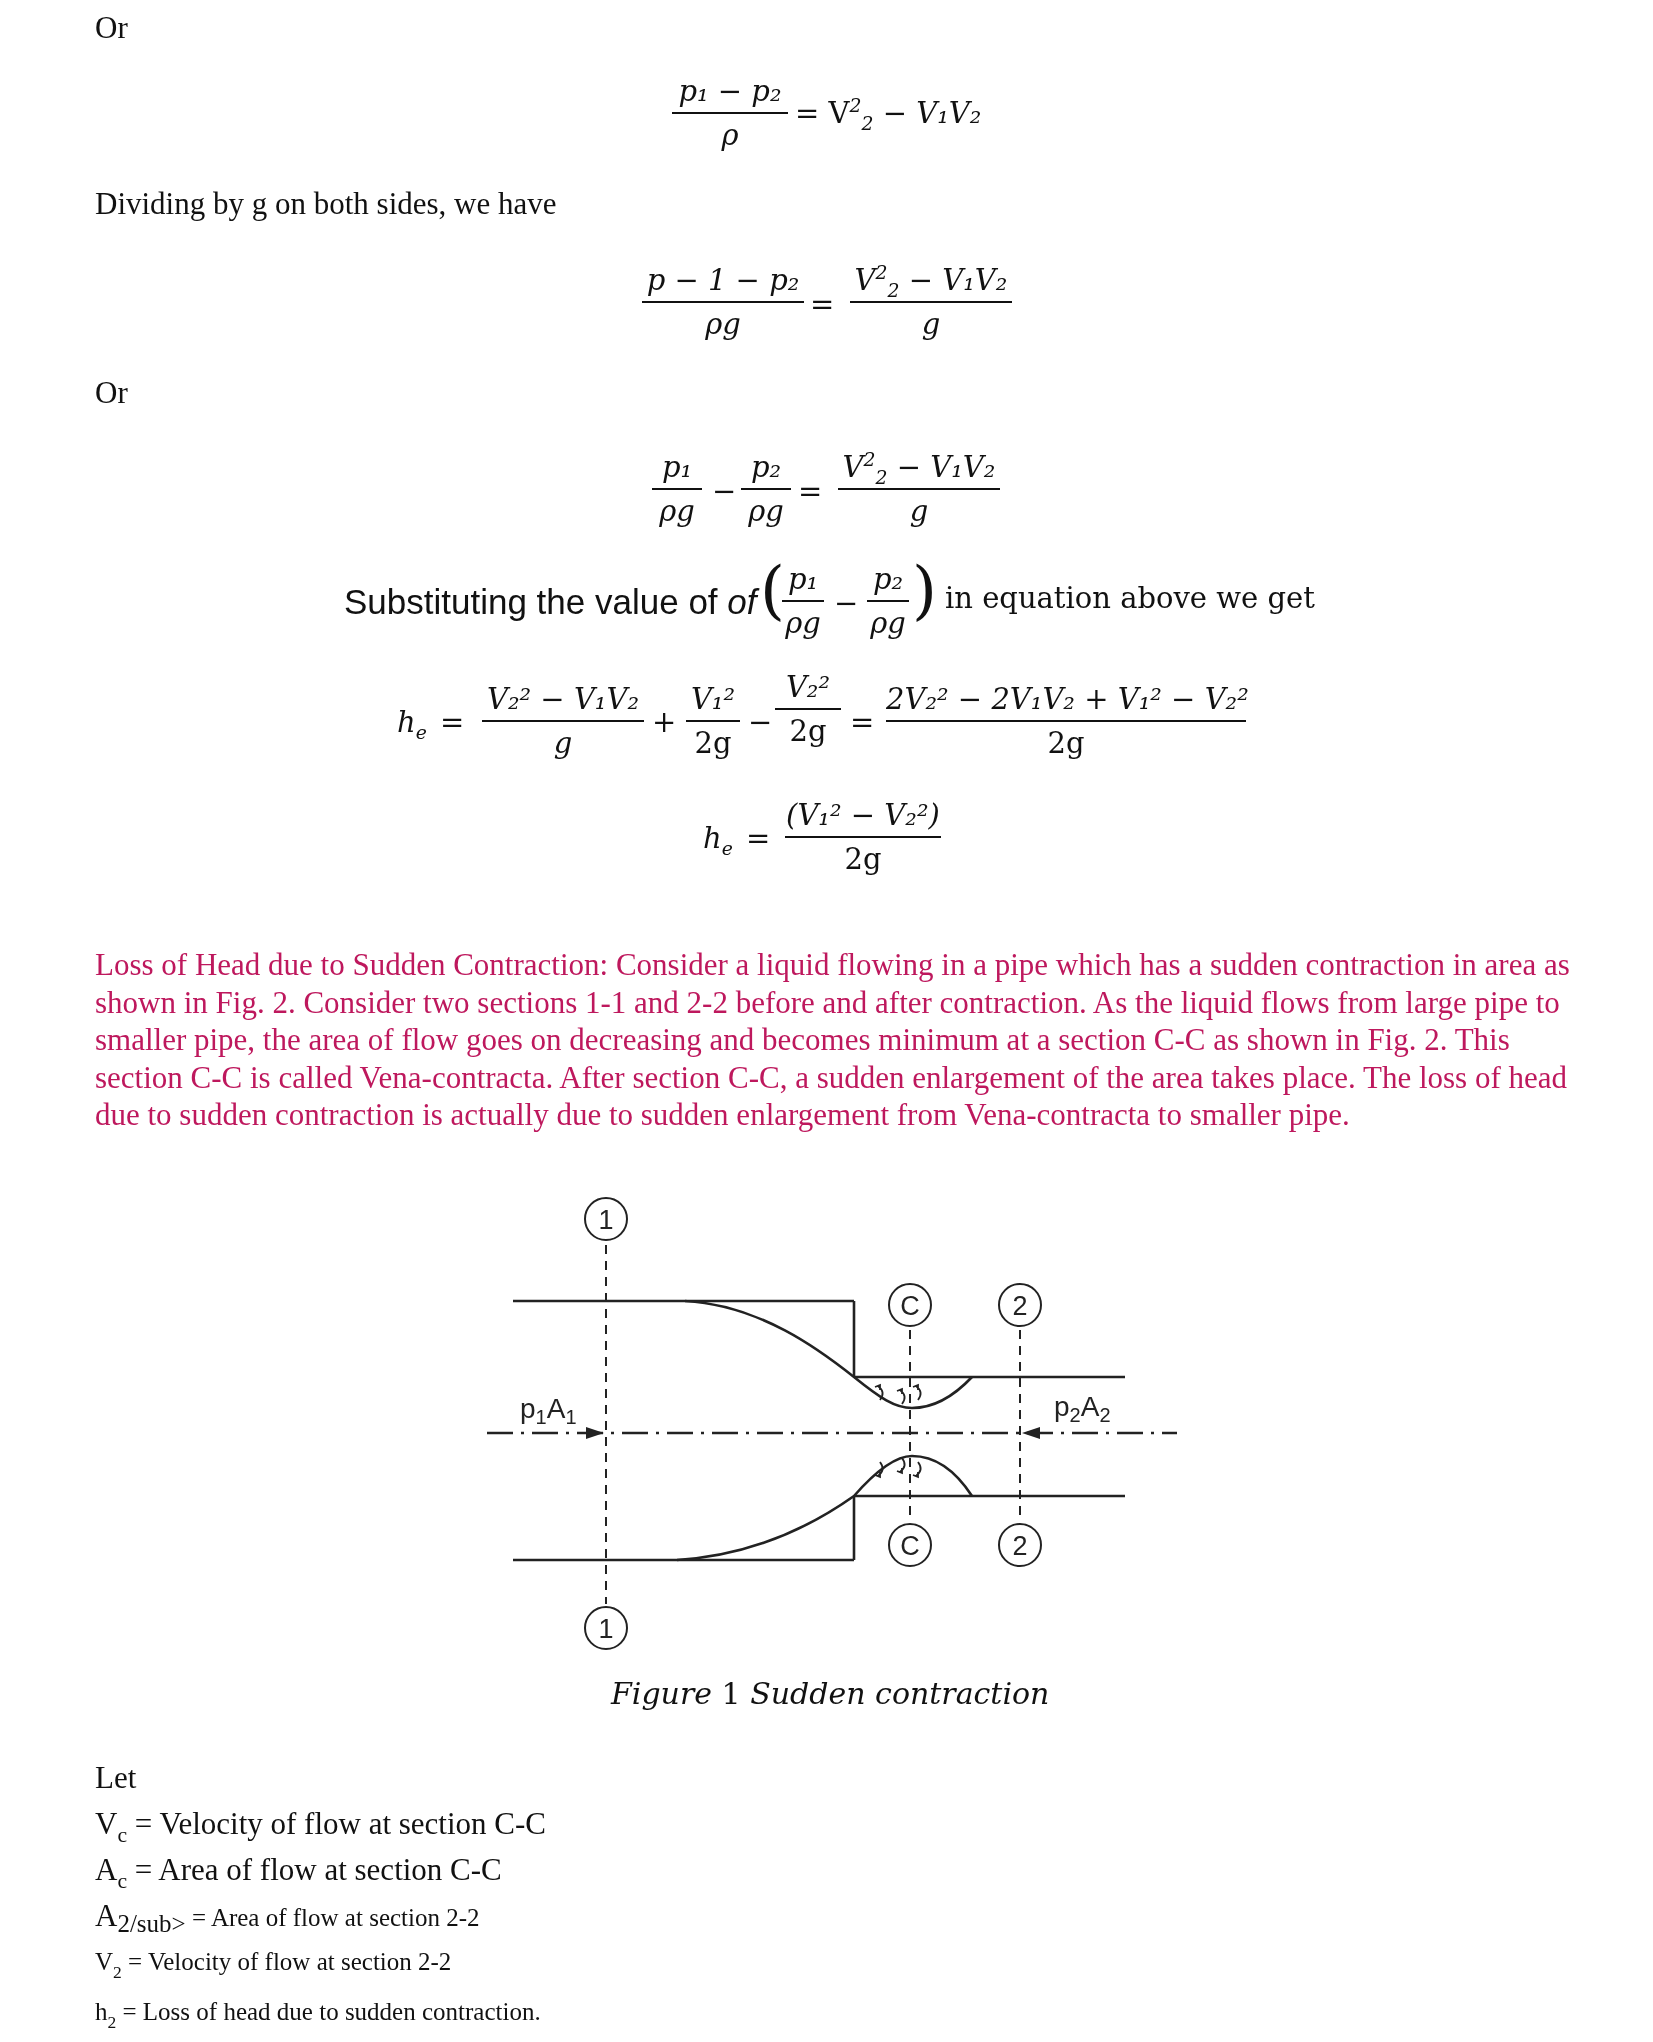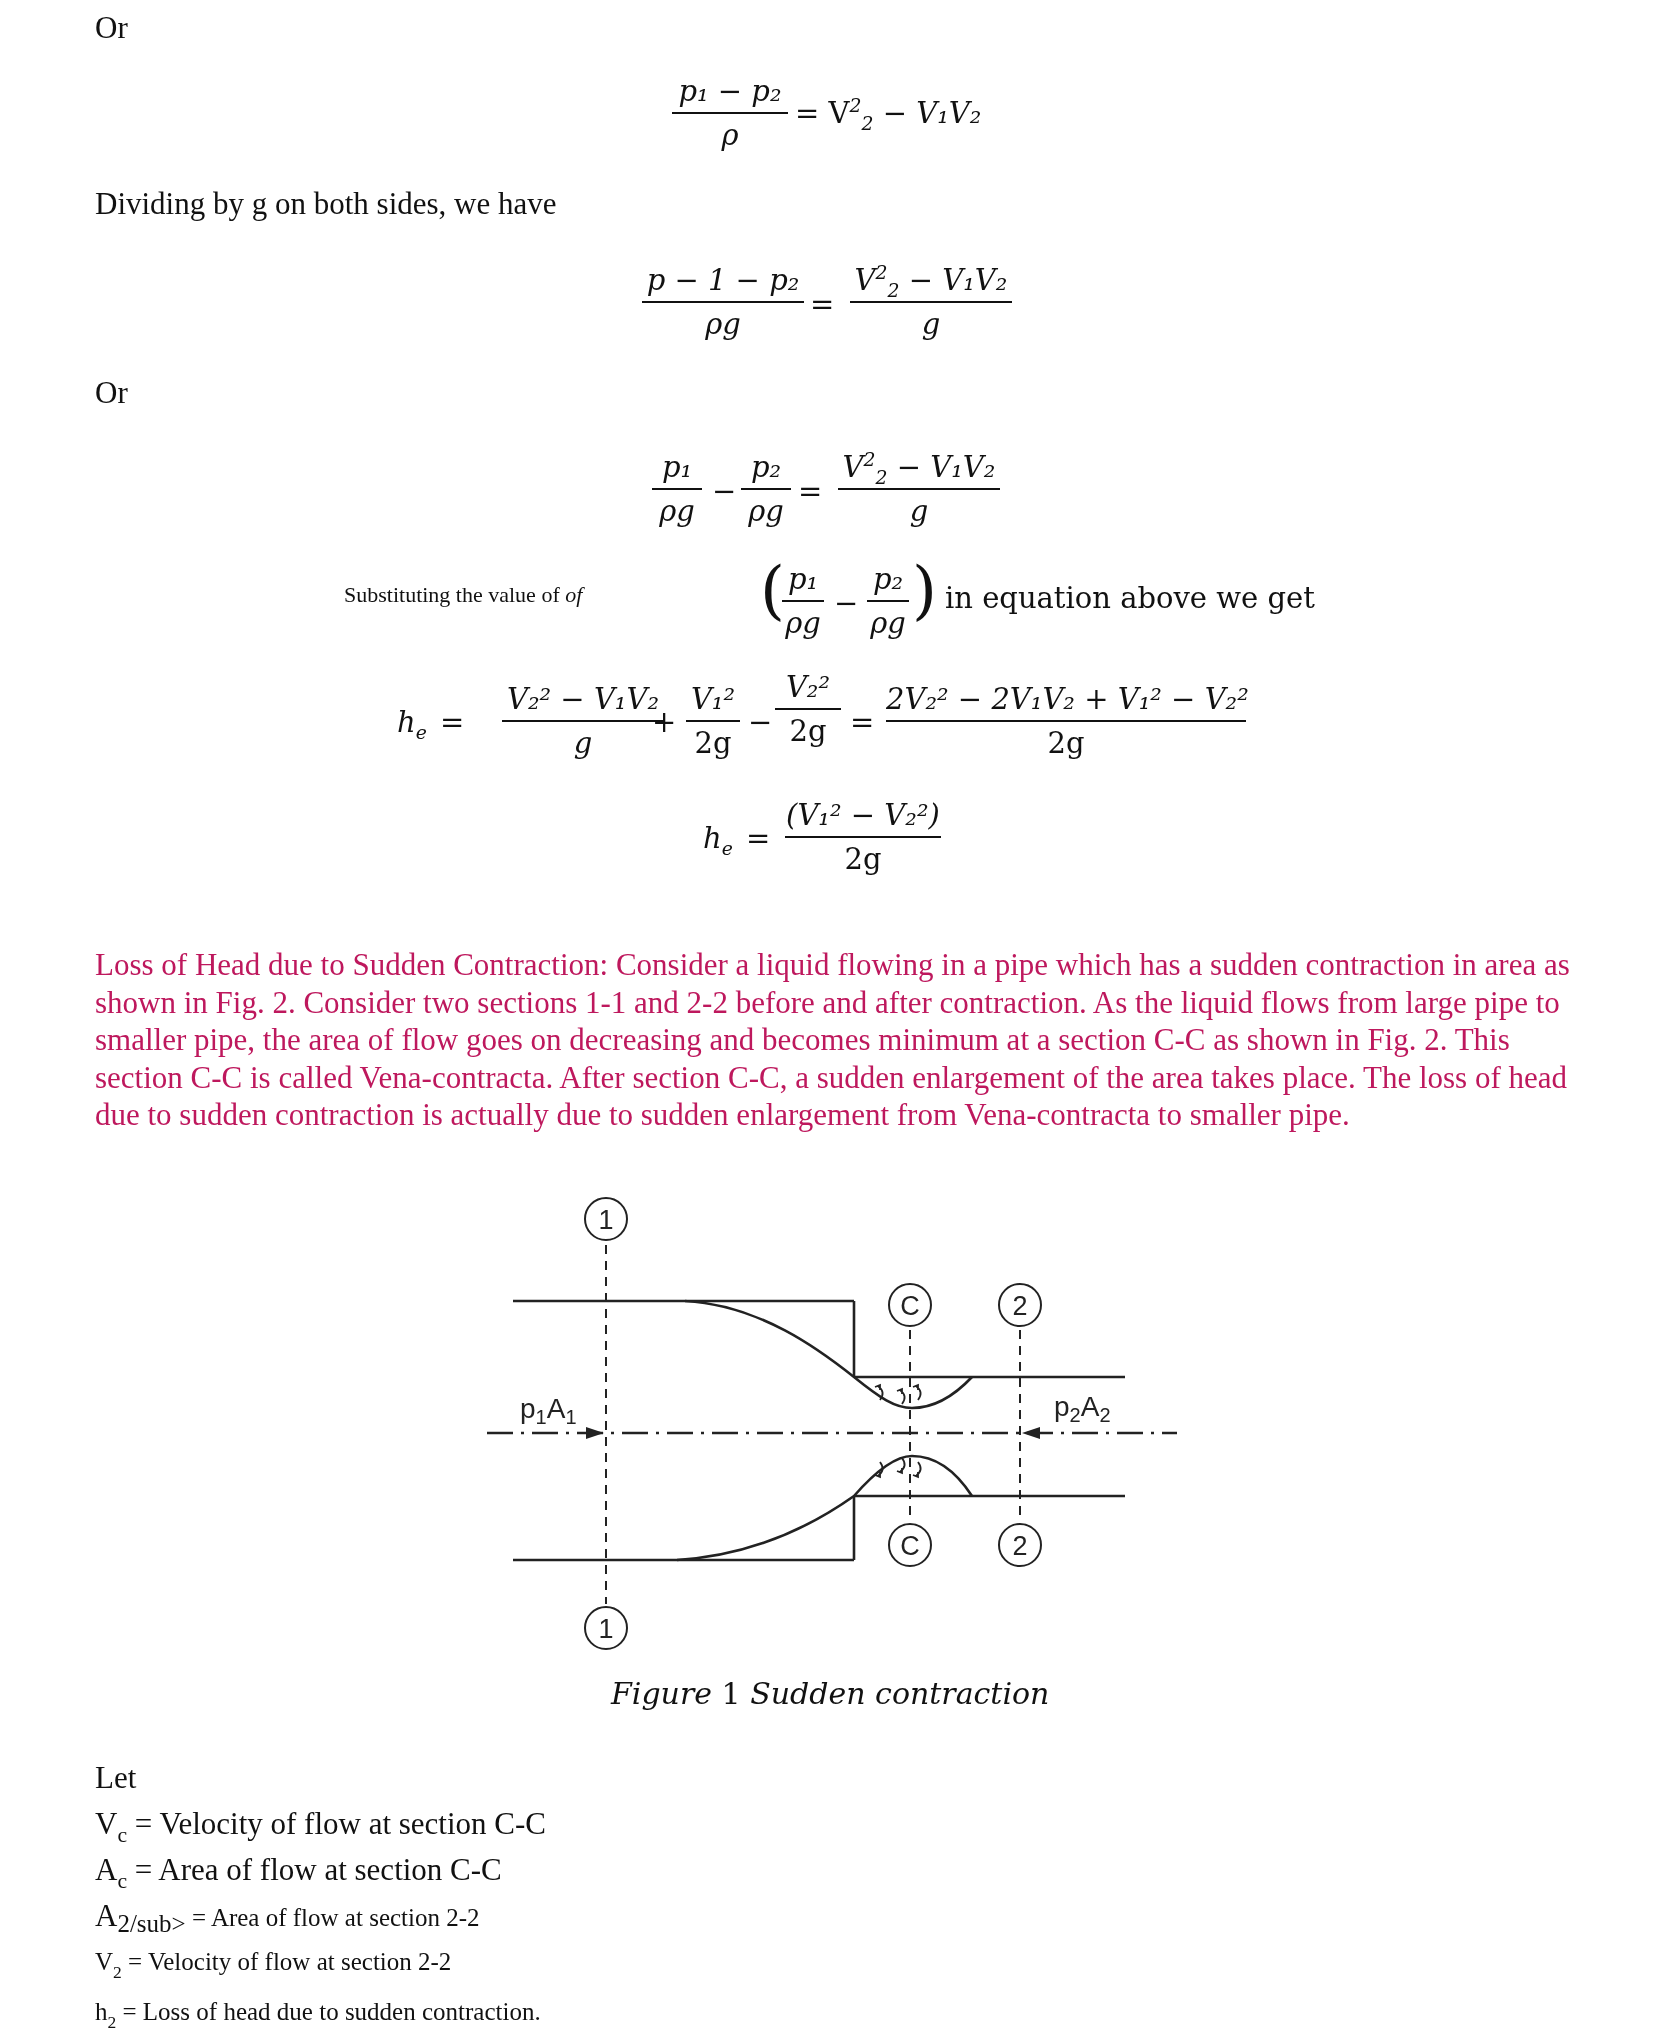--- a/index.html
+++ b/index.html
@@ -61,39 +61,39 @@
   <span class="bar"></span>
   <span class="den">ρg</span>
 </div>
 <div class="op" style="left:798px;top:477px;">=</div>
 <div class="frac" style="left:838px;top:453px;width:162px;">
   <span class="num"><span>V</span><sup>2</sup><sub>2</sub><span> − V₁V₂</span></span>
   <span class="bar"></span>
   <span class="den">g</span>
 </div>
 
-<div class="math rm" style="left:344px;top:584px;font-family:Liberation Serif, serif;font-style:normal;font-size:22px;"><span>Substituting the value of </span><span style="font-style:italic">of</span></div>
+<div class="math rm" style="left:344px;top:584px;font-family:Liberation Sans, sans-serif;font-style:normal;font-size:35px;"><span>Substituting the value of </span><span style="font-style:italic">of</span></div>
 <div class="op" style="left:760px;top:558px;font-size:64px;font-weight:200;">(</div>
 <div class="frac" style="left:782px;top:565px;width:42px;">
   <span class="num">p₁</span>
   <span class="bar"></span>
   <span class="den">ρg</span>
 </div>
 <div class="op" style="left:834px;top:589px;">−</div>
 <div class="frac" style="left:867px;top:565px;width:42px;">
   <span class="num">p₂</span>
   <span class="bar"></span>
   <span class="den">ρg</span>
 </div>
 <div class="op" style="left:912px;top:558px;font-size:64px;font-weight:200;">)</div>
 <div class="math rm" style="left:945px;top:584px;font-style:normal;">in equation above we get</div>
 
 <div class="math" style="left:397px;top:708px;"><span>h</span><sub>e</sub></div>
 <div class="op" style="left:440px;top:708px;">=</div>
-<div class="frac" style="left:482px;top:685px;width:162px;margin-left:20px;">
+<div class="frac" style="left:482px;top:685px;width:162px;">
   <span class="num">V₂² − V₁V₂</span>
   <span class="bar"></span>
   <span class="den">g</span>
 </div>
 <div class="op" style="left:652px;top:708px;">+</div>
 <div class="frac" style="left:686px;top:685px;width:54px;">
   <span class="num">V₁²</span>
   <span class="bar"></span>
   <span class="den rm">2g</span>
 </div>

